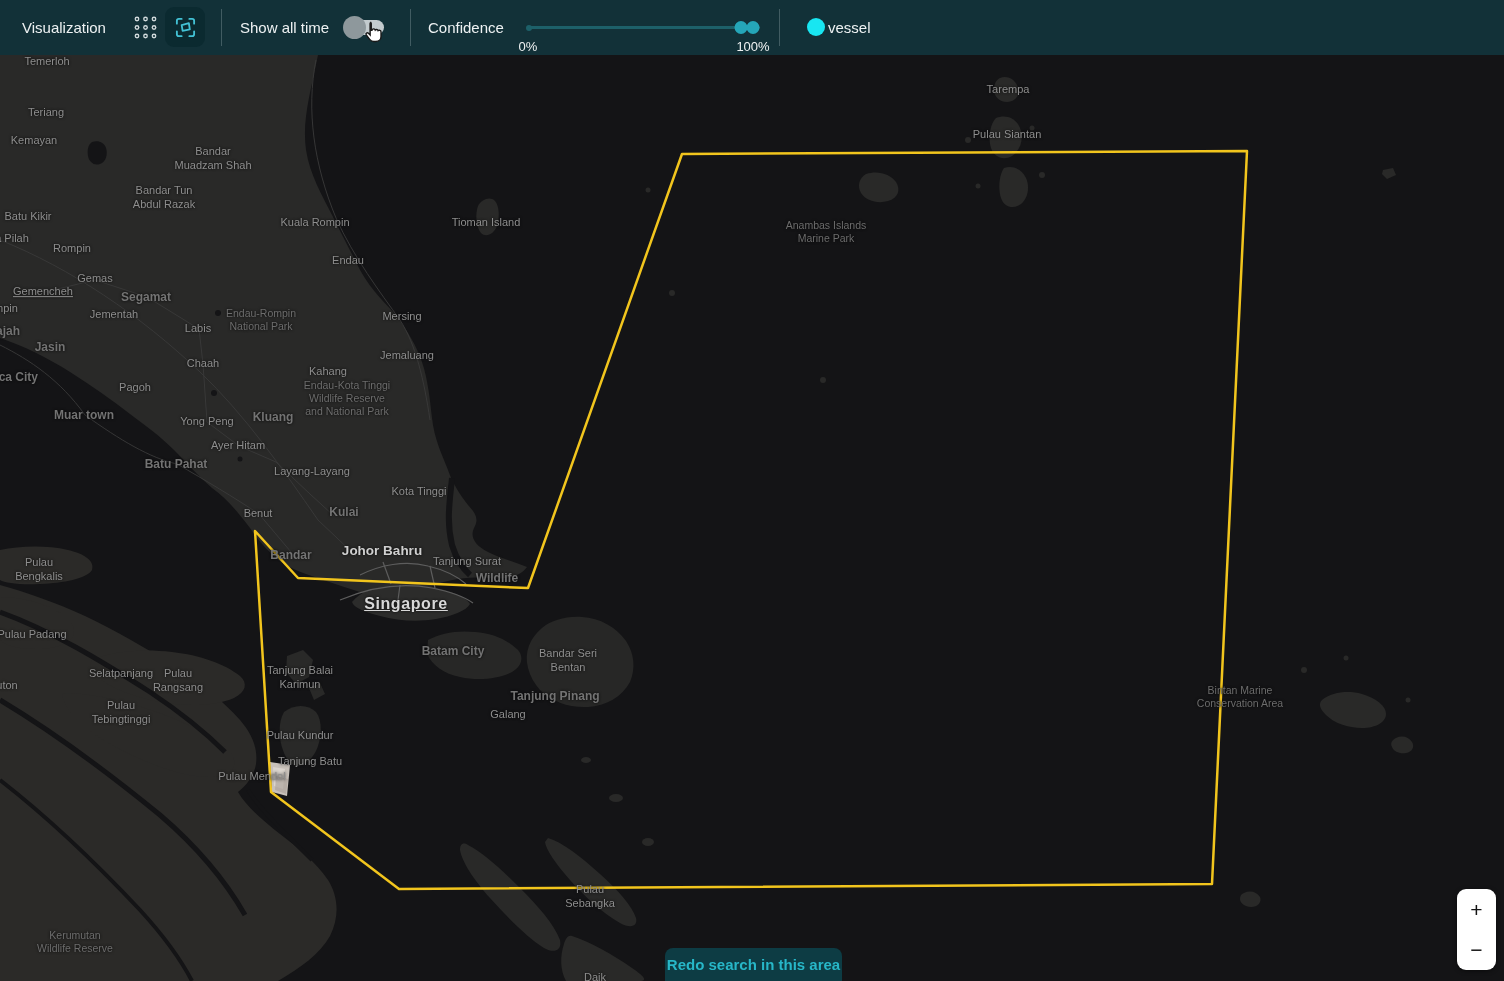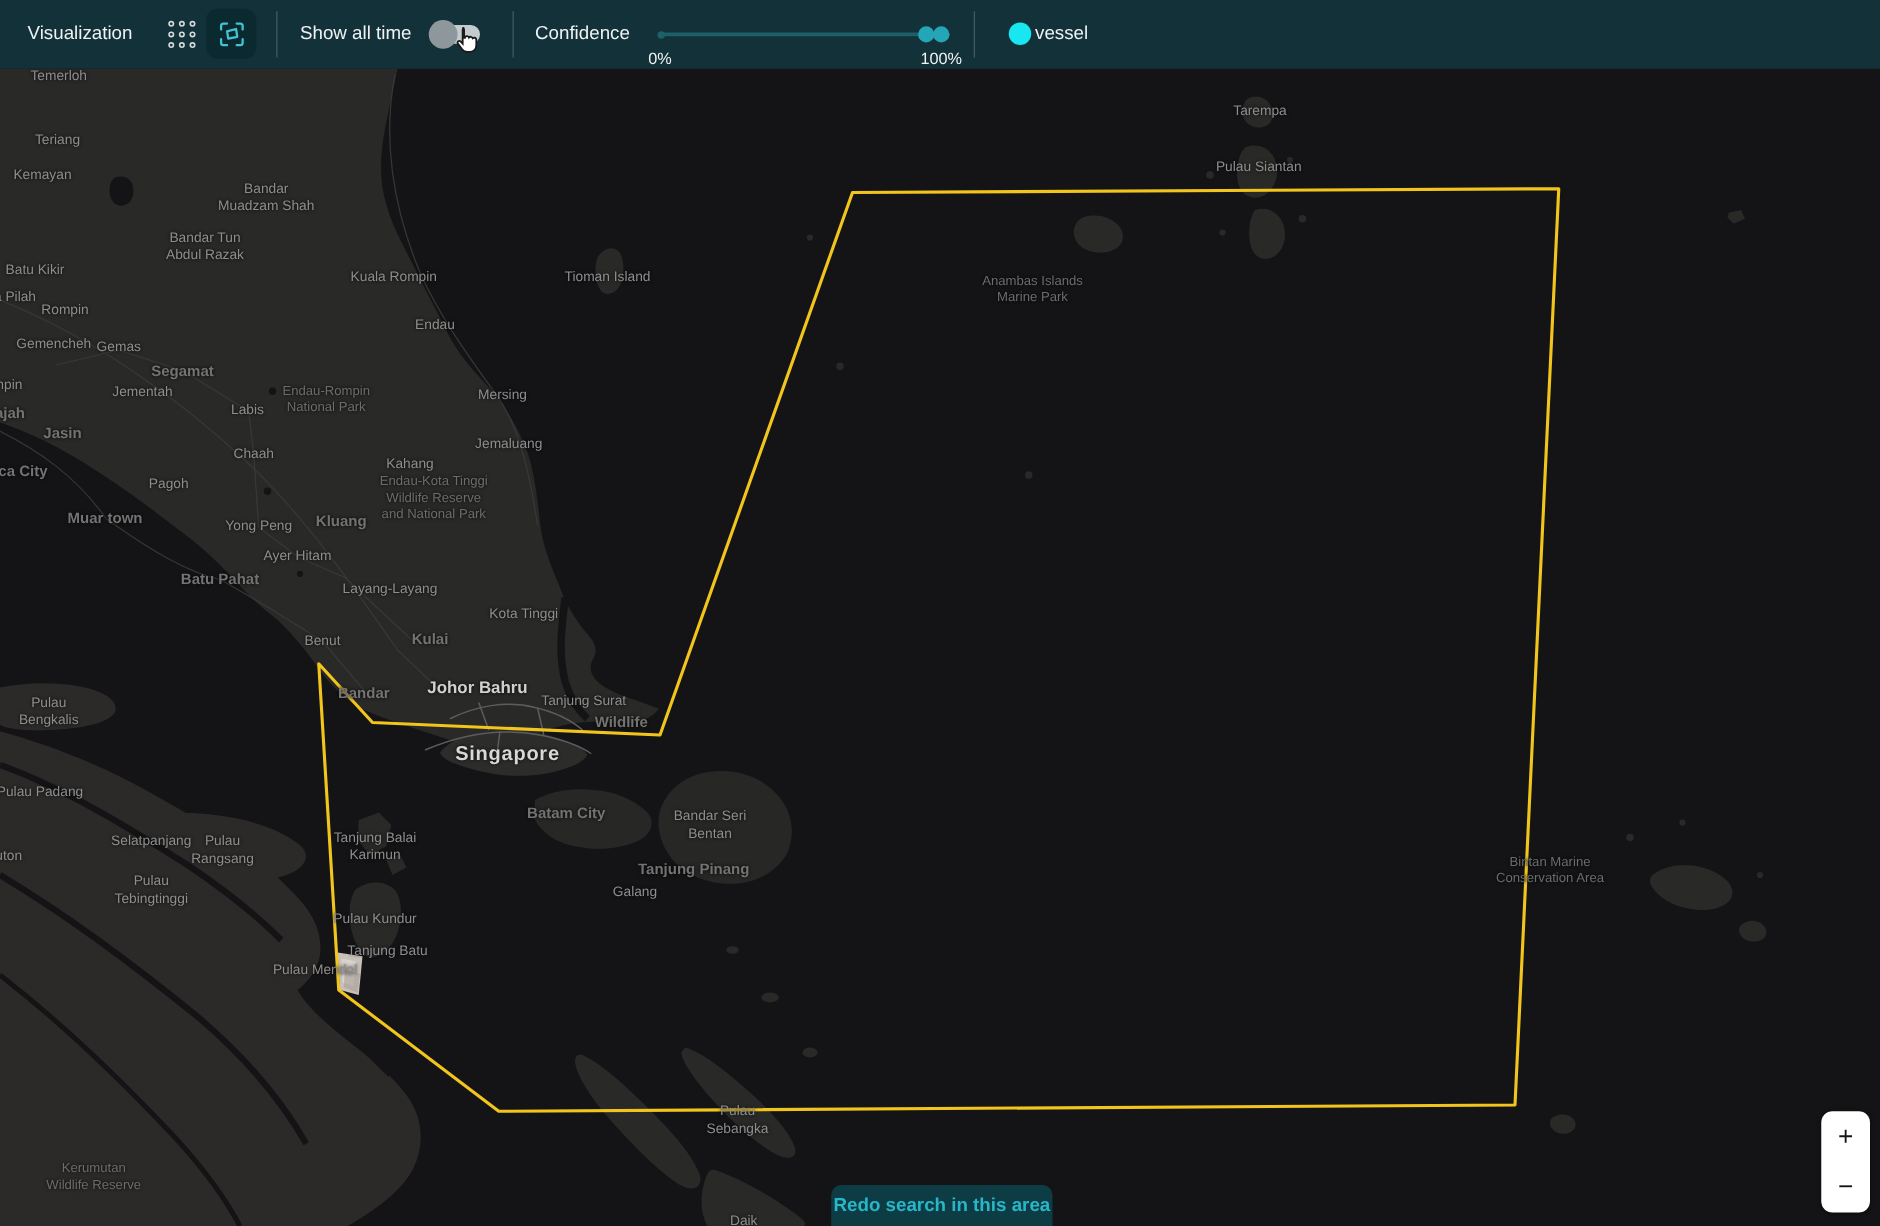--- a/index.html
+++ b/index.html
@@ -179,23 +179,23 @@
     <div>
         <div class="map-label town" style="left: 47px; top: 62px;">Temerloh</div>
         <div class="map-label town" style="left: 46px; top: 113px;">Teriang</div>
         <div class="map-label town" style="left: 34px; top: 141px;">Kemayan</div>
         <div class="map-label town" style="left: 213px; top: 159px;">Bandar
 Muadzam Shah</div>
         <div class="map-label town" style="left: 164px; top: 198px;">Bandar Tun
 Abdul Razak</div>
         <div class="map-label town" style="left: 28px; top: 217px;">Batu Kikir</div>
         <div class="map-label town" style="left: 12px; top: 239px;">a Pilah</div>
-        <div class="map-label town" style="left: 52px; top: 249px;">Rompin</div>
+        <div class="map-label town" style="left: 72px; top: 249px;">Rompin</div>
         <div class="map-label town" style="left: 95px; top: 279px;">Gemas</div>
-        <div class="map-label town" style="left: 43px; top: 276px;">Gemencheh</div>
+        <div class="map-label town" style="left: 43px; top: 292px; text-decoration: underline;">Gemencheh</div>
         <div class="map-label town" style="left: 6px; top: 309px;">mpin</div>
         <div class="map-label city-md" style="left: 8px; top: 331px;">ajah</div>
         <div class="map-label city-md" style="left: 50px; top: 347px;">Jasin</div>
         <div class="map-label city-md" style="left: 15px; top: 377px;">cca City</div>
         <div class="map-label city-md" style="left: 146px; top: 297px;">Segamat</div>
         <div class="map-label town" style="left: 114px; top: 315px;">Jementah</div>
         <div class="map-label town" style="left: 198px; top: 329px;">Labis</div>
         <div class="map-label town" style="left: 203px; top: 364px;">Chaah</div>
         <div class="map-label town" style="left: 135px; top: 388px;">Pagoh</div>
         <div class="map-label city-md" style="left: 84px; top: 415px;">Muar town</div>
@@ -215,21 +215,21 @@
         <div class="map-label town" style="left: 486px; top: 223px;">Tioman Island</div>
         <div class="map-label town" style="left: 402px; top: 317px;">Mersing</div>
         <div class="map-label town" style="left: 407px; top: 356px;">Jemaluang</div>
         <div class="map-label town" style="left: 419px; top: 492px;">Kota Tinggi</div>
         <div class="map-label town" style="left: 258px; top: 514px;">Benut</div>
         <div class="map-label city-md" style="left: 344px; top: 512px;">Kulai</div>
         <div class="map-label city-md" style="left: 291px; top: 555px;">Bandar</div>
         <div class="map-label city-lg2" style="left: 382px; top: 551px;">Johor Bahru</div>
         <div class="map-label town" style="left: 467px; top: 562px;">Tanjung Surat</div>
         <div class="map-label city-md" style="left: 497px; top: 578px;">Wildlife</div>
-        <div class="map-label city-lg" style="left: 406px; top: 604px;">Singapore</div>
+        <div class="map-label city-lg" style="left: 406px; top: 604px; text-decoration: underline;">Singapore</div>
         <div class="map-label city-md" style="left: 453px; top: 651px;">Batam City</div>
         <div class="map-label town" style="left: 568px; top: 661px;">Bandar Seri
 Bentan</div>
         <div class="map-label city-md" style="left: 555px; top: 696px;">Tanjung Pinang</div>
         <div class="map-label town" style="left: 508px; top: 715px;">Galang</div>
         <div class="map-label town" style="left: 300px; top: 678px;">Tanjung Balai
 Karimun</div>
         <div class="map-label town" style="left: 300px; top: 736px;">Pulau Kundur</div>
         <div class="map-label town" style="left: 310px; top: 762px; text-align: center;">Tanjung Batu</div>
         <div class="map-label town" style="left: 252px; top: 777px;">Pulau Mendol</div>

